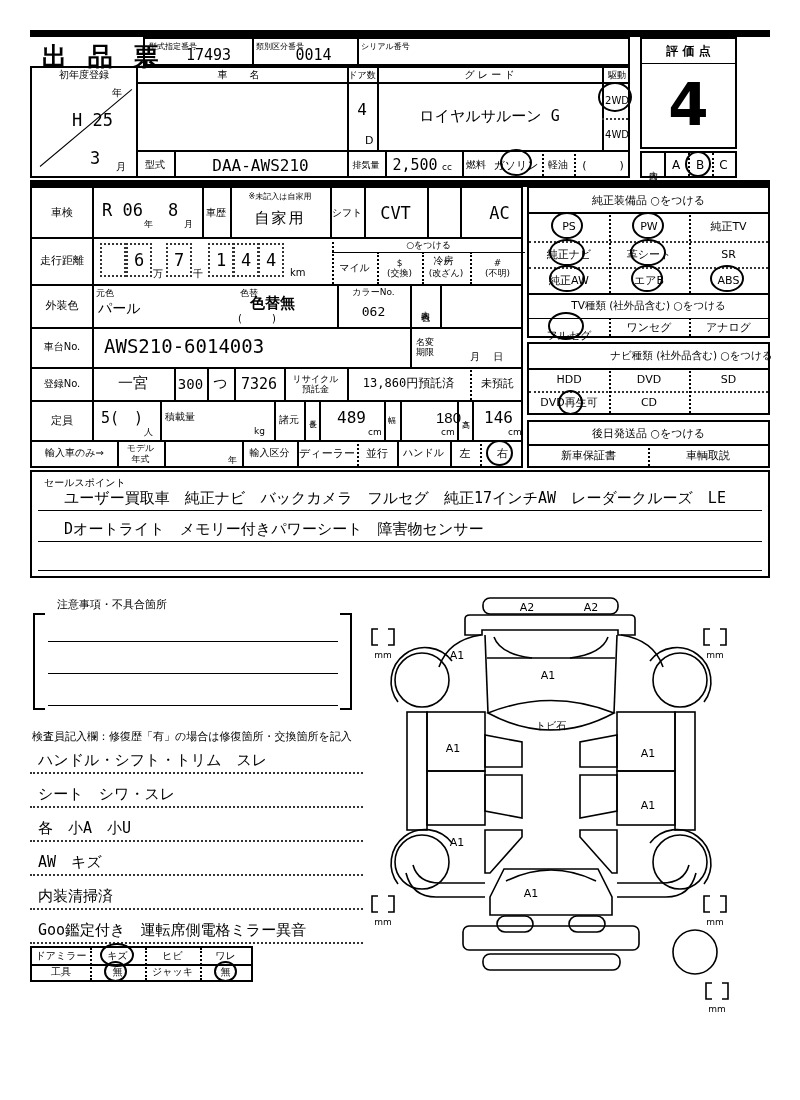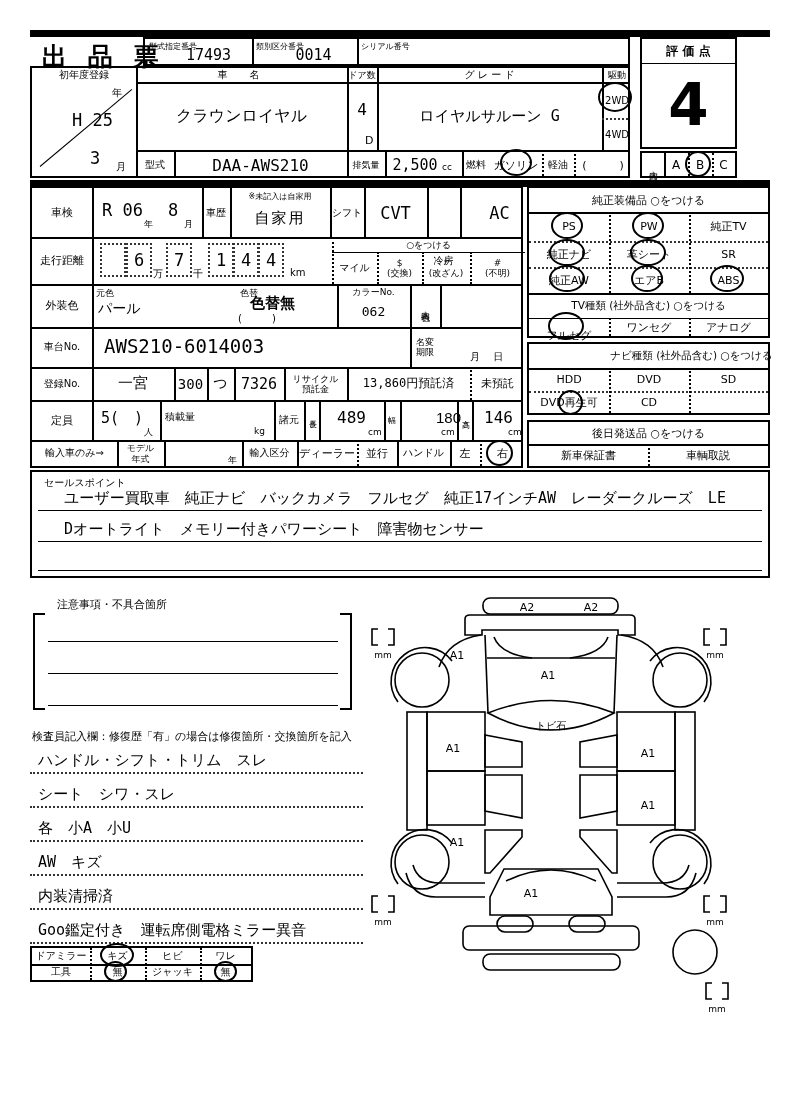--- a/index.html
+++ b/index.html
@@ -46,21 +46,20 @@
     <div class="a hld" style="left:570px;top:50px;width:26px;"></div>
 
     <div class="a c" style="left:0;top:0;width:104px;height:14px;font-size:10px;">初年度登録</div>
     <div class="a" style="left:8px;top:98px;width:120px;border-top:1.5px solid #000;transform:rotate(-40deg);transform-origin:0 50%;"></div>
     <div class="a" style="left:80px;top:18px;font-size:10px;">年</div>
     <div class="a mono" style="left:8px;top:42px;font-size:17px;margin-left:32px;">H 25</div>
     <div class="a mono" style="left:58px;top:80px;font-size:17px;">3</div>
     <div class="a" style="left:84px;top:92px;font-size:10px;">月</div>
 
     <div class="a c" style="left:104px;top:0;width:211px;height:14px;font-size:10px;letter-spacing:6px;">車　名</div>
-    <div class="a c mono" style="left:104px;top:14px;width:211px;height:68px;font-size:16px;">クラウンロイヤル</div>
     <div class="a c" style="left:315px;top:0;width:30px;height:14px;font-size:9px;">ドア数</div>
     <div class="a c mono" style="left:315px;top:14px;width:30px;height:54px;font-size:16px;">4</div>
     <div class="a" style="left:333px;top:66px;font-size:11px;">D</div>
     <div class="a c" style="left:345px;top:0;width:225px;height:14px;font-size:10px;">グ レ ー ド</div>
     <div class="a c mono" style="left:345px;top:14px;width:225px;height:68px;font-size:15px;">ロイヤルサルーン G</div>
     <div class="a c" style="left:570px;top:0;width:30px;height:14px;font-size:9px;">駆動</div>
     <div class="a c" style="left:570px;top:14px;width:30px;height:36px;font-size:10px;">2WD</div>
     <div class="a c" style="left:570px;top:50px;width:30px;height:32px;font-size:10px;">4WD</div>
 
     <div class="a vl" style="left:142px;top:82px;height:26px;"></div>

